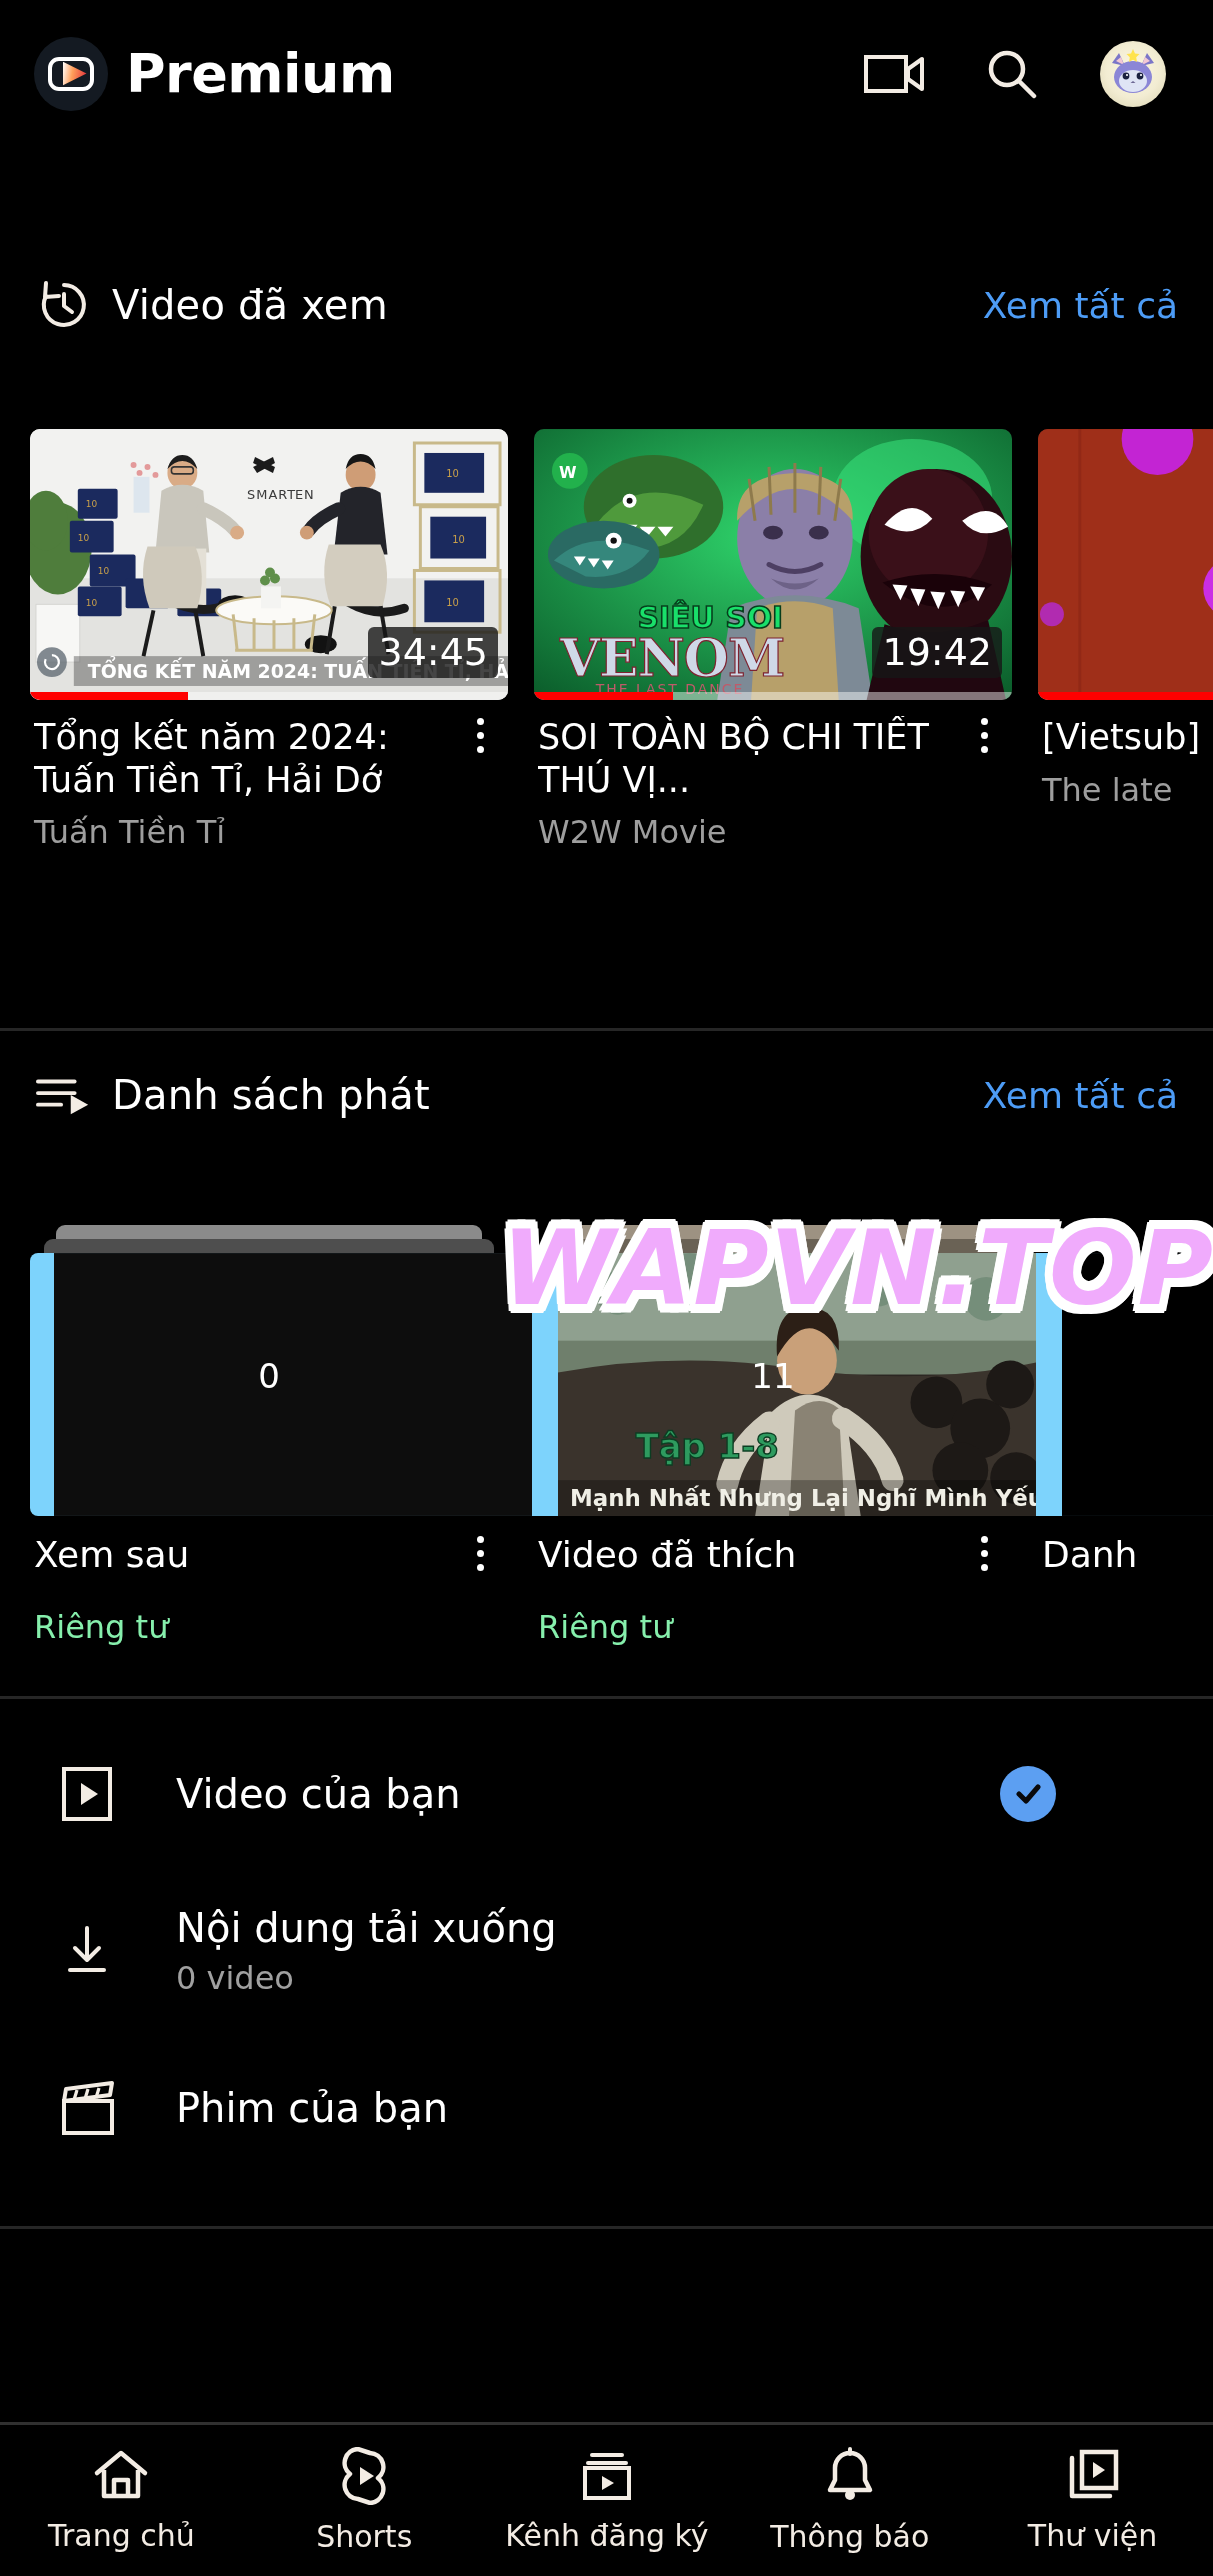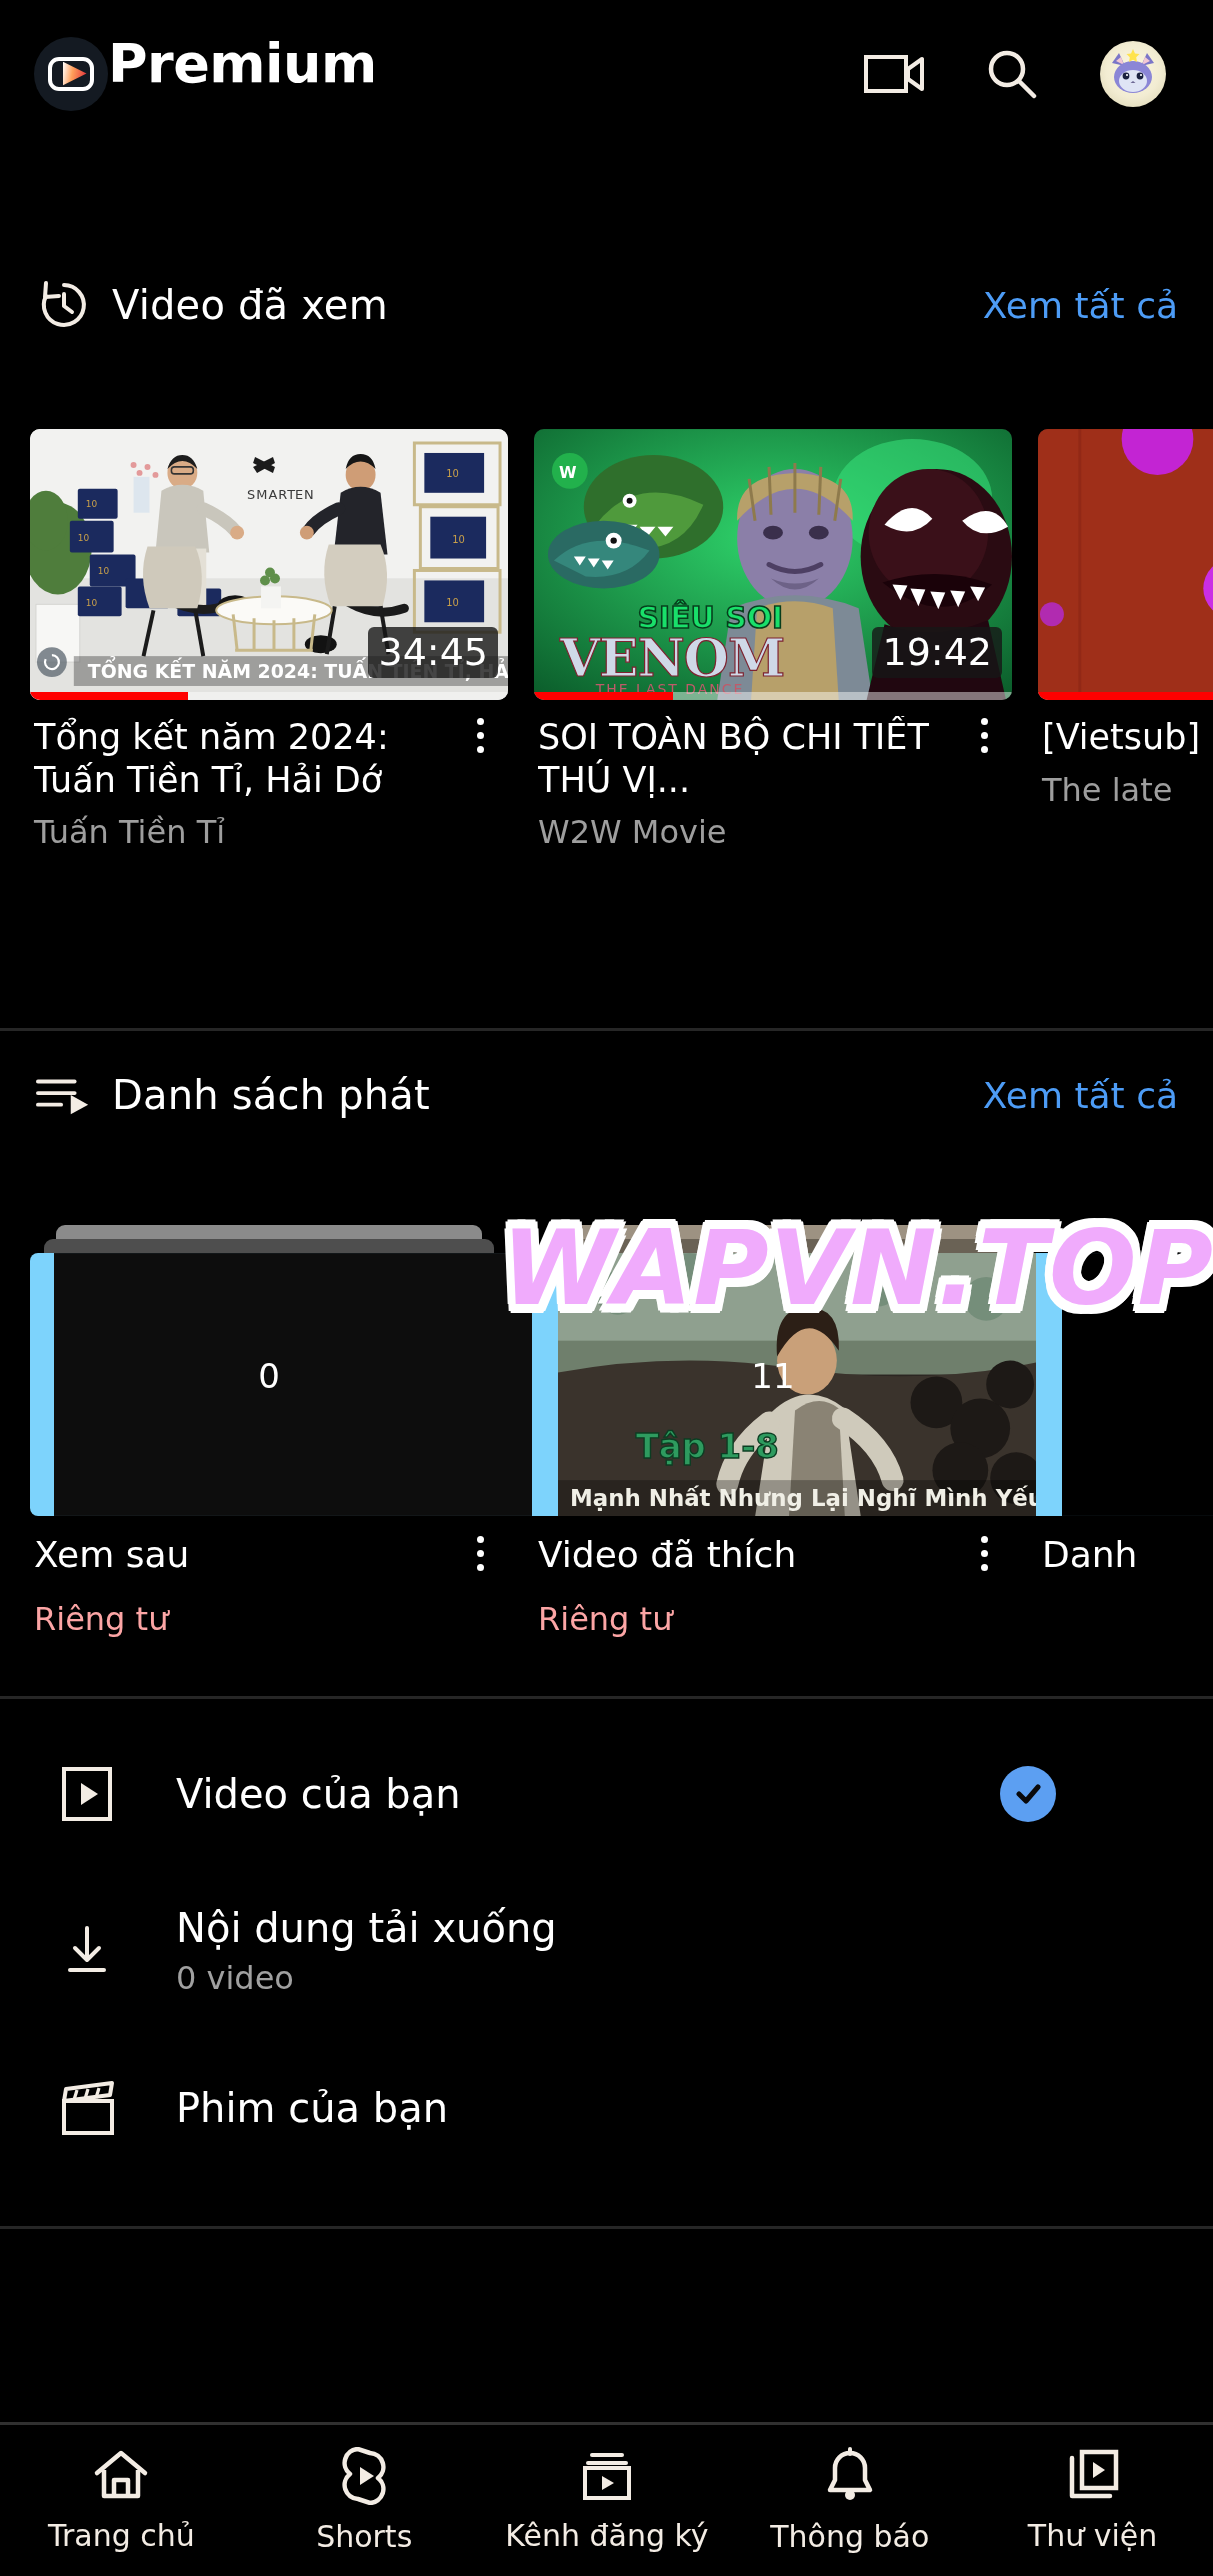--- a/index.html
+++ b/index.html
@@ -10,21 +10,21 @@
     font-family: "DejaVu Sans", sans-serif;
     overflow: hidden;
   }
   body { position: relative; }
 
   
   .topbar {
     position: absolute; top: 0; left: 0; width: 1214px; height: 147px;
     display: flex; align-items: center; padding: 0 34px;
   }
-  .brand { display: flex; align-items: flex-start; }
+  .brand { display: flex; align-items: center; gap: 18px; }
   .yt-premium-logo {
     width: 74px; height: 74px; border-radius: 50%;
     background: #141a22; display: flex; align-items: center; justify-content: center;
     flex: 0 0 auto;
   }
   .yt-premium-logo .rrect {
     width: 46px; height: 34px; border: 4px solid #fff; border-radius: 11px;
     display: flex; align-items: center; justify-content: center; position: relative;
   }
   .yt-premium-logo .tri {
@@ -109,21 +109,21 @@
   .pthumb {
     position: absolute; top: 28px; left: 0; width: 555px; height: 263px;
     border-radius: 8px; overflow: hidden; background: #7dd3fc; padding-left: 24px;
   }
   .pcount {
     position: absolute; left: 0; right: 0; top: 52%; transform: translateY(-50%);
     text-align: center; color: #fff; font-size: 34px;
   }
   .pmeta { display: flex; padding: 18px 2px 0 4px; }
   .ptitle { color: #fff; font-size: 36px; flex: 1 1 auto; }
-  .psub { color: #fca5a5; font-size: 32px; margin-top: 22px; padding-left: 4px; }
+  .psub { color: #86efac; font-size: 32px; margin-top: 30px; padding-left: 4px; }
 
   
   .watermark {
     position: absolute; left: 0; width: 1214px; text-align: right;
     font-family: "DejaVu Sans", sans-serif; font-weight: 700; font-style: italic;
     font-size: 103px; color: #f0abfc; letter-spacing: 1px;
     text-shadow:
       -7px -7px 0 #fff, 7px -7px 0 #fff, -7px 7px 0 #fff, 7px 7px 0 #fff,
       0 -8px 0 #fff, 0 8px 0 #fff, -8px 0 0 #fff, 8px 0 0 #fff,
       -5px -9px 0 #fff, 5px -9px 0 #fff, -5px 9px 0 #fff, 5px 9px 0 #fff;

